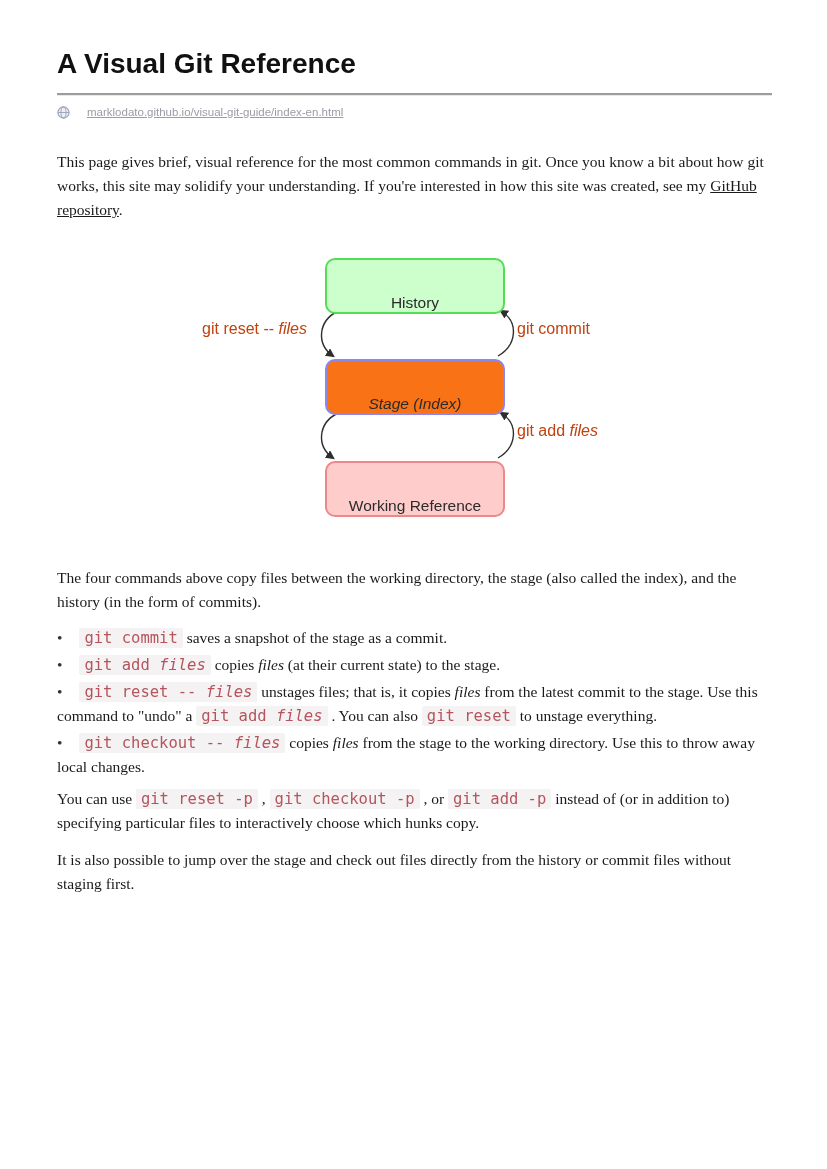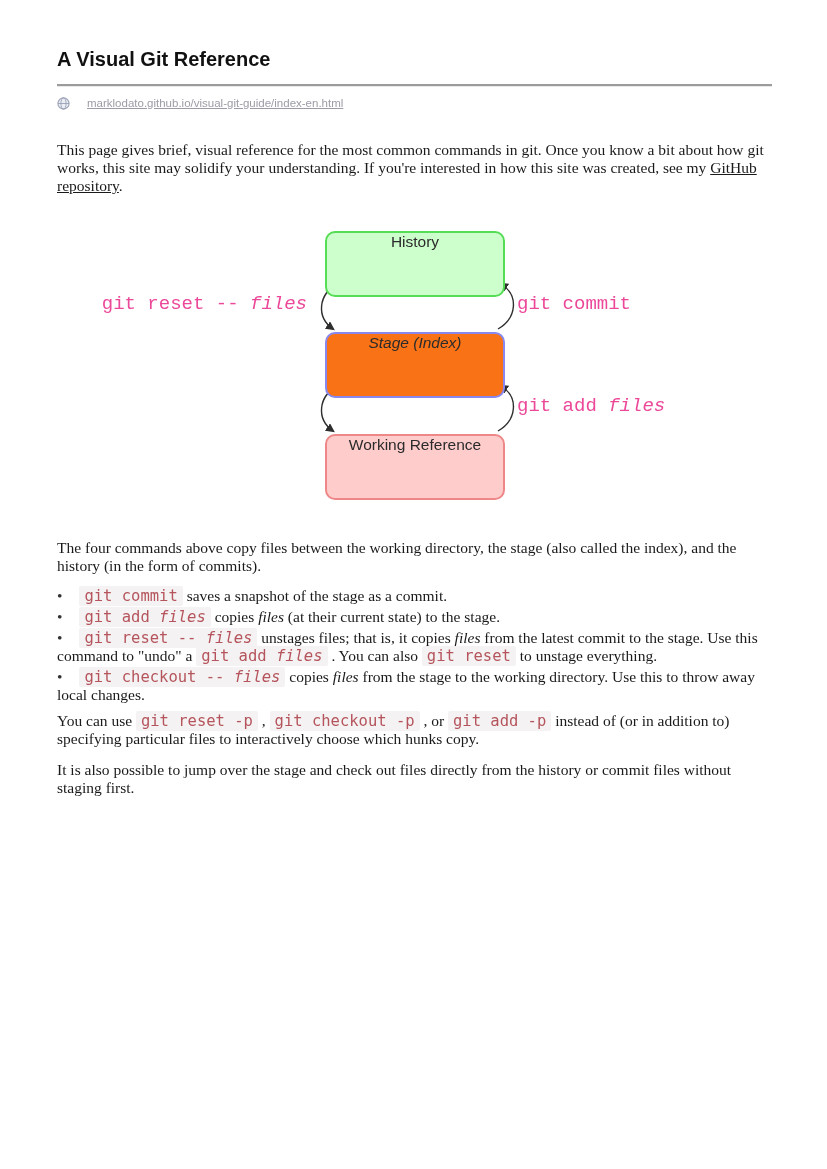--- a/index.html
+++ b/index.html
@@ -1,42 +1,42 @@
 <!DOCTYPE html>
 <html style="--body-text: #1a1a1a; --code-text: #b5545c; --code-bg: #f4f2f2; --source-link: #9b9ca6; --hr: #9c9c9c; --arrow: #2e2e2e;"><head>
 <meta charset="utf-8">
 <style>
   html,body{margin:0;padding:0;background:#ffffff;}
   body{width:827px;height:1169px;overflow:hidden;font-family:"Liberation Serif",serif;}
   .page{position:relative;padding:48px 55px 0 57px;width:715px;}
-  h1{font-family:"Liberation Sans",sans-serif;font-size:20px;font-weight:bold;color:#111;margin:0 0 13px 0;}
+  h1{font-family:"Liberation Sans",sans-serif;font-size:28px;font-weight:bold;color:#111;margin:0 0 13px 0;}
   .rule{height:2px;background:var(--hr);border-bottom:1px solid #e9e9e9;margin:0 0 9px 0;}
   .srcrow{display:flex;align-items:center;gap:17px;margin-bottom:32px;}
   .gicon{width:13px;height:13px;display:inline-block;}
   .srclink{font-family:"Liberation Sans",sans-serif;font-size:11.5px;color:var(--source-link);text-decoration:underline;cursor:pointer;}
-  .body{font-size:15.5px;line-height:18px;color:var(--body-text);margin:0;}
+  .body{font-size:15.5px;line-height:24px;color:var(--body-text);margin:0;}
   p.body{margin-top:13px;}
   p.mt14{margin-top:14px;}
   p.mt8{margin-top:8px;}
   p.mt26{}
   em{font-style:italic;}
   a.body-link{color:var(--body-text);text-decoration:underline;cursor:pointer;}
   .code{font-family:"DejaVu Sans Mono","Liberation Mono",monospace;font-size:15.5px;color:var(--code-text);background:var(--code-bg);padding:1px 5px;border-radius:2px;white-space:pre;}
   .code .code-it{font-style:italic;}
   .list{margin-top:12px;}
   .list p.body{margin-top:3px;}
   .dot{margin-right:17px;color:#333;}
   
   .diagram{position:relative;height:300px;margin-top:30px;}
   .arrows{position:absolute;left:0;top:0;}
-  .gbox{position:absolute;left:268px;width:180px;height:66px;box-sizing:border-box;border:2px solid;border-radius:10px;display:flex;align-items:flex-start;justify-content:center;font-family:"Liberation Sans",sans-serif;font-size:15.5px;color:#2b2b2b;}
+  .gbox{position:absolute;left:268px;width:180px;height:56px;box-sizing:border-box;border:2px solid;border-radius:10px;display:flex;align-items:flex-end;justify-content:center;font-family:"Liberation Sans",sans-serif;font-size:15.5px;color:#2b2b2b;}
   .gbox.b0{top:6px;}
   .gbox.b1{top:107px;}
   .gbox.b2{top:209px;}
-  .dlabel{position:absolute;font-family:Liberation Mono, monospace;font-size:19px;color:#ec4899;white-space:pre;}
+  .dlabel{position:absolute;font-family:Liberation Sans, sans-serif;font-size:16px;color:#c2410c;white-space:pre;}
   .dlabel.l{left:0;width:250px;text-align:right;}
   .dlabel.r{left:460px;}
   .dlabel.row1{top:68px;}
   .dlabel.row2{top:170px;}
   .dlabel .it{font-style:italic;}
 </style>
 </head>
 <body>
 
 <div class="page">

